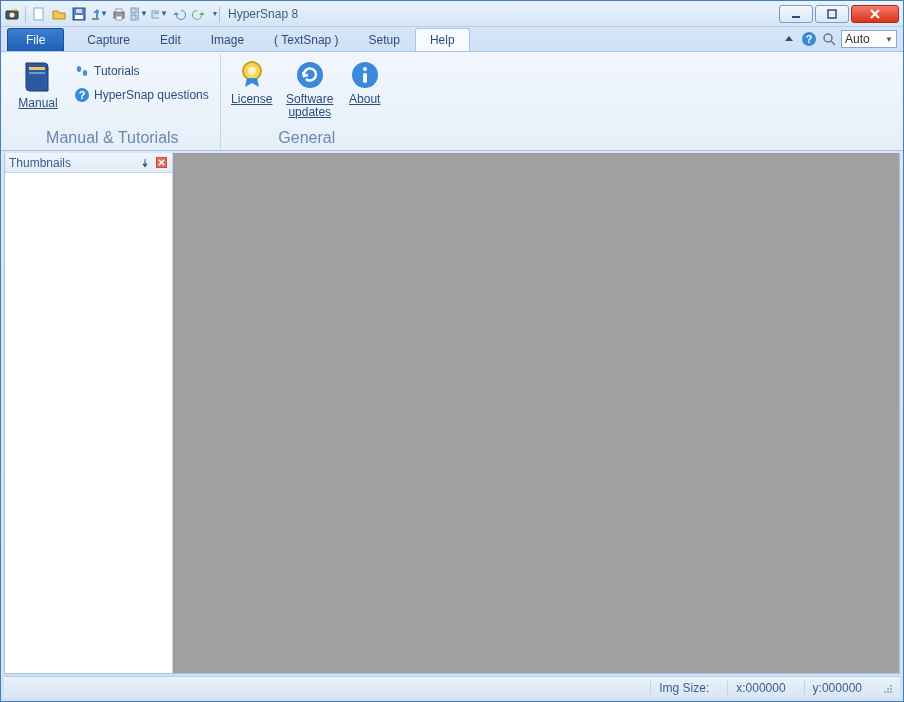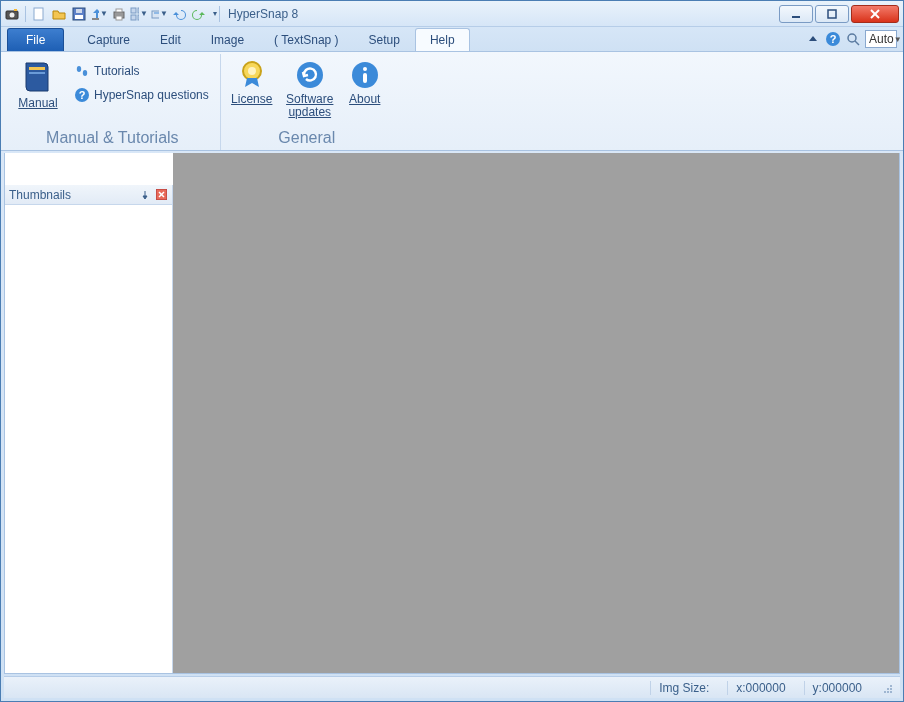--- a/index.html
+++ b/index.html
@@ -47,21 +47,21 @@
     color:#fff; border-color:#1a4f97;
     margin-right:8px;
     padding: 4px 18px;
   }
   .tab.active {
     background:#f7fbff; border-color:#a9c3e2; color:#2c4e7c;
     position:relative; z-index:2;
   }
   .tabstrip-right { margin-left:auto; display:flex; align-items:center; gap:4px; padding-right:6px; height:100%;}
   .tabstrip-right .icon-btn { width:16px; height:16px; display:flex; align-items:center; justify-content:center; cursor:pointer;}
-  .zoom-box { width:32px; height:18px; border:1px solid #8aa9cf; background:#fff; padding:0 3px; display:flex; align-items:center; justify-content:space-between; font-size:12px; color:#333;}
+  .zoom-box { width:56px; height:18px; border:1px solid #8aa9cf; background:#fff; padding:0 3px; display:flex; align-items:center; justify-content:space-between; font-size:12px; color:#333;}
   .zoom-box .arrow { font-size:8px; color:#555;}
   
   .ribbon {
     height: 100px;
     background: linear-gradient(to bottom,#f2f7fd 0%,#e6eff9 100%);
     border-top:1px solid #a9c3e2;
     border-bottom:1px solid #a9c3e2;
     display:flex;
     padding: 2px 4px 0 4px;
   }
@@ -74,21 +74,21 @@
   .ribbon-group:last-child { border-right:none; }
   .group-body { display:flex; align-items:flex-start; gap:4px; flex:1;}
   .group-label { color:#6a88ad; font-size:16px; text-align:center; padding:2px 0 3px 0; width:100%;}
   .big-btn { width:54px; display:flex; flex-direction:column; align-items:center; gap:2px; padding:2px; cursor:pointer; border:1px solid transparent; border-radius:3px;}
   .big-btn .label { text-align:center; color:#2c4e7c; line-height:13px;text-decoration:underline;}
   .small-btns { display:flex; flex-direction:column; gap:2px; padding-top:4px;}
   .small-btn { display:flex; align-items:center; gap:4px; padding:2px 4px; cursor:pointer; border:1px solid transparent; border-radius:3px; color:#2c4e7c;}
   .small-icon { width:16px; height:16px; display:flex; align-items:center; justify-content:center;}
   
   .content { flex:1; display:flex; background:#fff; border:1px solid #a9c3e2; margin:2px 3px; border-top:none; overflow:hidden;}
-  .thumb-panel { width:168px; display:flex; flex-direction:column; border-right:1px solid #c6d7ec;margin-top:32px;}
+  .thumb-panel { width:168px; display:flex; flex-direction:column; border-right:1px solid #c6d7ec;}
   .thumb-header { height:20px; background:linear-gradient(to bottom,#f0f5fb,#e2ebf6); border-bottom:1px solid #c6d7ec; display:flex; align-items:center; padding:0 4px; color:#3a5f8a;}
   .thumb-header .spacer { flex:1;}
   .thumb-header .hdr-btn { width:14px; height:14px; display:flex; align-items:center; justify-content:center; cursor:pointer; margin-left:2px;}
   .thumb-body { flex:1; background:#fff;}
   .canvas { flex:1; background:#a0a0a0;}
   
   .statusbar {
     height:22px; background:linear-gradient(to bottom,#eaf1fa,#d9e6f4);
     border-top:1px solid #b6cde8;
     display:flex; align-items:center; justify-content:flex-end;

